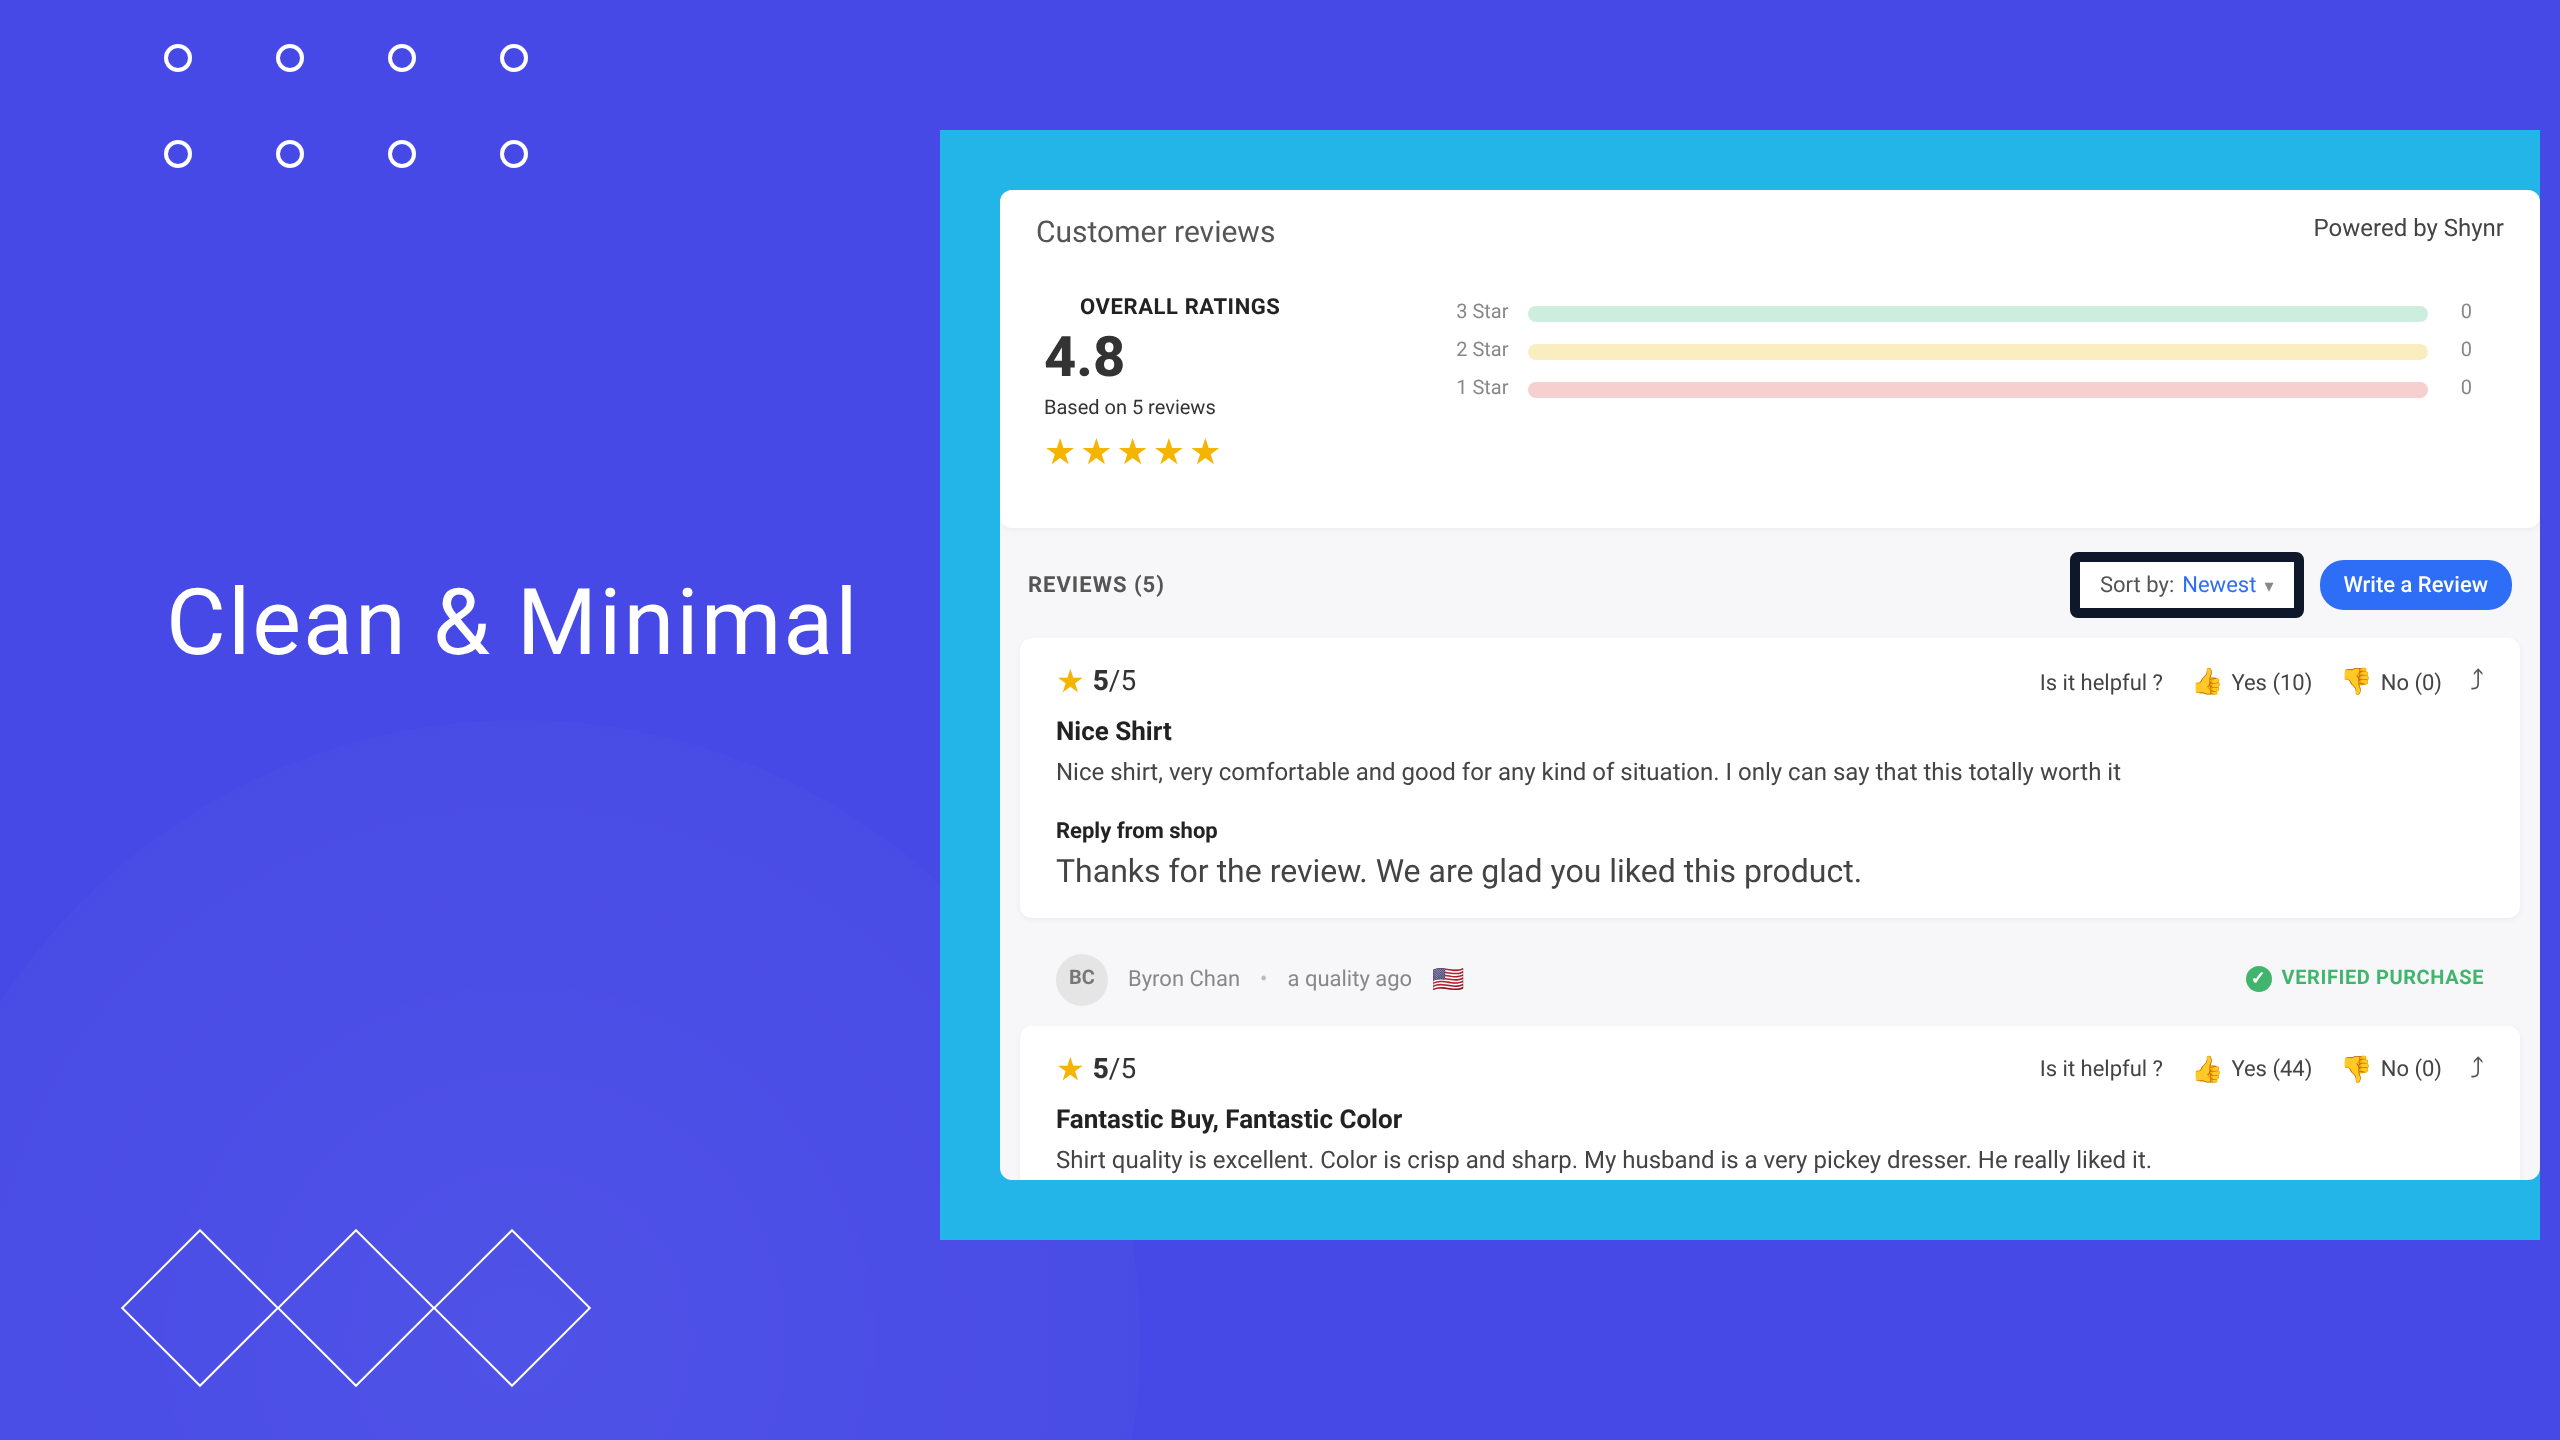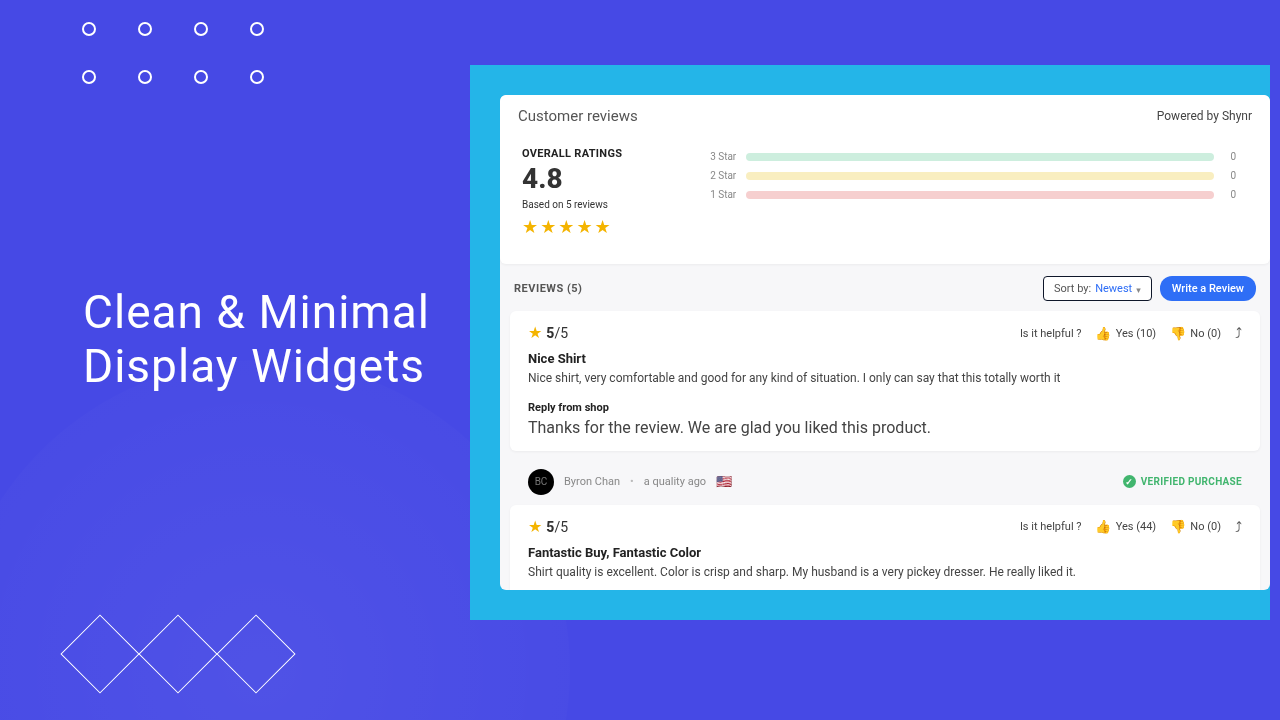--- a/index.html
+++ b/index.html
@@ -13,64 +13,64 @@
 .diamonds .d { width: 56px; height: 56px; border: 1.7px solid #fff; transform: rotate(45deg); margin-right: 22px; }
 .big-circle { position: absolute; left: -50px; top: 360px; width: 620px; height: 620px; border-radius: 50%; background: radial-gradient(circle, rgba(255,255,255,0.05) 0%, rgba(255,255,255,0.02) 60%, transparent 100%); }
 
 
 .cyan-frame { position: absolute; left: 470px; top: 65px; width: 800px; height: 555px; background: #24b5e8; padding: 30px 0 30px 30px; }
 .widget { width: 100%; height: 100%; background: #f7f7f9; border-radius: 6px; overflow: hidden; font-size: 12px; color: #333; display: flex; flex-direction: column; }
 
 .panel { background: #fff; border-radius: 6px; margin: 0; box-shadow: 0 1px 3px rgba(0,0,0,0.05); }
 
 
-.hdr { display: flex; justify-content: space-between; align-items: center; padding: 12px 18px 10px 18px; }
+.hdr { display: flex; justify-content: space-between; align-items: flex-start; padding: 12px 18px 10px 18px; }
 .hdr-title { font-size: 15px; color: #555; }
 .powered { font-size: 12px; color: #444; }
 
 
 .summary { display: flex; gap: 80px; padding: 12px 22px 28px 22px; }
-.ov-label { font-size: 11px; font-weight: 700; letter-spacing: 0.3px; color:#222; }
+.ov-label { font-size: 11px; font-weight: 700; letter-spacing: 0.3px; color:#222;margin-left:18px; }
 .ov-score { font-size: 28px; font-weight: 800; margin-top: 2px; }
 .ov-based { font-size: 10px; color: #333; margin-top: 4px; }
 .ov-stars { margin-top: 8px; display: flex; gap: 2px; }
 .star { color: #f4b400; font-size: 18px; line-height: 1; }
 .breakdown { flex: 1; display: flex; flex-direction: column; gap: 8px; padding-top: 4px; padding-right: 12px; }
 .brow { display: flex; align-items: center; gap: 10px; }
 .brow-label { width: 34px; text-align: right; font-size: 10px; color: #888; }
 .bar { flex: 1; height: 8px; border-radius: 5px; position: relative; overflow: hidden; }
 .bar-fill { position: absolute; left: 0; top: 0; bottom: 0; border-radius: 5px; }
 .brow-count { width: 12px; font-size: 10px; color: #888; text-align: right; }
 
 
 .rev-hdr { display: flex; justify-content: space-between; align-items: center; padding: 12px 4px 10px 4px; }
 .rev-title { font-size: 11px; font-weight: 700; color: #555; letter-spacing: 0.5px; }
 .rev-actions { display: flex; align-items: center; gap: 8px; }
-.sort-btn { background: #fff; border: 1px solid #0f172a; border-radius: 4px; padding: 5px 10px; font-size: 11px; color: #555; display: flex; align-items: flex-end; gap: 4px; }
+.sort-btn { background: #fff; border: 5px solid #0f172a; border-radius: 4px; padding: 5px 10px; font-size: 11px; color: #555; display: flex; align-items: flex-end; gap: 4px; }
 .sort-val { color: #2e6ef6; }
 .write-btn { background: #2e6ef6; color: #fff; border: none; border-radius: 12px; padding: 6px 12px; font-size: 11px; font-weight: 500; }
 
 
 .card { background: #fff; border-radius: 6px; padding: 14px 18px; margin-bottom: 8px; box-shadow: 0 1px 3px rgba(0,0,0,0.05); }
 .card-top { display: flex; justify-content: space-between; align-items: center; }
 .rating { display: flex; align-items: center; gap: 4px; }
 .rating .star { font-size: 16px; }
 .rating-text { font-size: 14px; }
 .rating-text b { font-weight: 800; }
 .helpful { display: flex; align-items: center; gap: 14px; font-size: 11px; color: #444; }
 .helpful .vote { display: flex; align-items: center; gap: 4px; }
 .thumb { font-size: 13px; color: #555; }
 .share-icon { font-size: 14px; color: #555; }
 .card-title { font-size: 13px; font-weight: 700; margin-top: 10px; color: #222; }
 .card-body { font-size: 12px; color: #444; margin-top: 4px; line-height: 1.4; }
 .reply-label { font-size: 11px; font-weight: 700; margin-top: 14px; color: #222; }
 .reply-body { font-size: 16px; color: #444; margin-top: 4px; }
 .meta-row { display: flex; justify-content: space-between; align-items: center; padding: 10px 18px; }
 .meta-left { display: flex; align-items: center; gap: 10px; font-size: 11px; color: #888; }
-.avatar { width: 26px; height: 26px; border-radius: 50%; background: #000000; color: #777; display: flex; align-items: center; justify-content: center; font-size: 10px; font-weight: 400; }
+.avatar { width: 26px; height: 26px; border-radius: 50%; background: #e5e5e5; color: #777; display: flex; align-items: center; justify-content: center; font-size: 10px; font-weight: 700; }
 .dot-sep { color: #bbb; }
 .flag { font-size: 13px; }
 .verified { display: flex; align-items: center; gap: 5px; font-size: 10px; font-weight: 700; color: #41b56e; letter-spacing: 0.3px; }
 .check-badge { width: 13px; height: 13px; background: #41b56e; border-radius: 50%; color: #fff; display: flex; align-items: center; justify-content: center; font-size: 9px; }
 
 .body-wrap { padding: 0 10px 10px 10px; flex: 1; overflow: hidden; }
 </style>
 </head>
 <body>
 
@@ -82,21 +82,20 @@
     <div class="dot"></div>
     <div class="dot"></div>
   <div class="dot"></div>
     <div class="dot"></div>
     <div class="dot"></div>
     <div class="dot"></div>
 </div>
 
 <div class="marketing-text">
   <div>Clean &amp; Minimal</div>
-  <div>Display Widgets</div>
 </div>
 
 <div class="diamonds">
   <div class="d"></div>
     <div class="d"></div>
     <div class="d"></div>
 </div>
 
 <div class="cyan-frame">
   <div class="widget">

